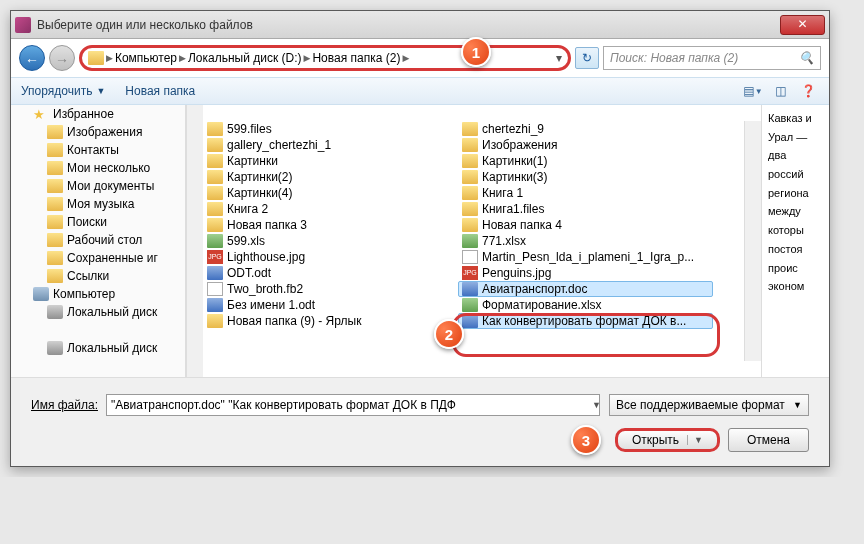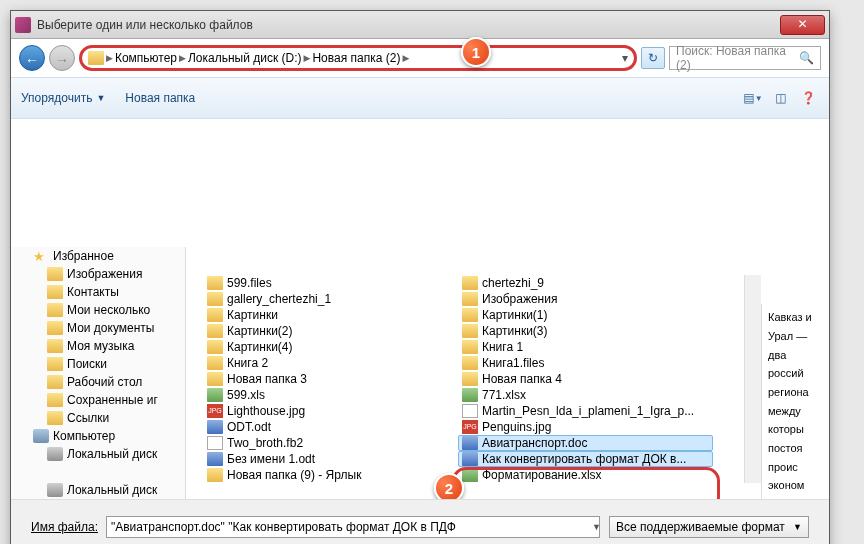--- a/index.html
+++ b/index.html
@@ -11,27 +11,27 @@
 .close-btn { width: 45px; height: 20px; background: linear-gradient(#d97070, #c73030); border: 1px solid #8b2020; border-radius: 3px; color: #fff; text-align: center; line-height: 17px; cursor: pointer; }
 .navrow { display: flex; align-items: center; padding: 6px 8px; gap: 4px; }
 .nav-btn { width: 26px; height: 26px; border-radius: 50%; background: linear-gradient(#5fa8e0, #2d6fb5); border: 1px solid #1a5a9e; display: flex; align-items: center; justify-content: center; color: #fff; font-size: 14px; cursor: pointer; }
 .nav-btn.disabled { background: linear-gradient(#e0e0e0, #c0c0c0); border-color: #999; color: #888; }
 .addressbar { flex: 1; height: 26px; border: 3px solid #d63838; border-radius: 13px; display: flex; align-items: center; padding: 0 6px; background: #fff; }
 .callout { position: absolute; width: 30px; height: 30px; border-radius: 50%; background: radial-gradient(circle at 30% 30%, #ff8050, #e04010); border: 2px solid #fff; color: #fff; font-weight: bold; font-size: 15px; display: flex; align-items: center; justify-content: center; box-shadow: 0 2px 4px rgba(0,0,0,0.4); z-index: 10; }
 .crumb { display: flex; align-items: center; gap: 2px; }
 .crumb-sep { color: #666; margin: 0 2px; font-size: 9px; }
 .addr-drop { color: #555; margin-left: auto; }
 .refresh-btn { width: 24px; height: 22px; border: 1px solid #8ab5d8; background: linear-gradient(#eaf4fc, #cde5f5); border-radius: 2px; display: flex; align-items: center; justify-content: center; color: #1a5a9e; cursor: pointer; }
-.searchbox { width: 152px; height: 24px; border: 1px solid #aaa; padding: 0 6px; color: #888; display: flex; align-items: center; }
+.searchbox { width: 218px; height: 24px; border: 1px solid #aaa; padding: 0 6px; color: #888; font-style: italic; display: flex; align-items: center; }
 .search-icon { margin-left: auto; color: #5a8cc0; }
-.toolbar { background: linear-gradient(#f5f9fd, #e2edf7); height: 42px; border-top: 1px solid #cde0ef; border-bottom: 1px solid #cde0ef; display: flex; align-items: center; padding: 0 10px; gap: 20px; }
+.toolbar { background: linear-gradient(#f5f9fd, #e2edf7); height: 28px; border-top: 1px solid #cde0ef; border-bottom: 1px solid #cde0ef; display: flex; align-items: center; padding: 0 10px; gap: 20px; }
 .tool-item { color: #1a4a7a; cursor: pointer; display: flex; align-items: center; gap: 4px; }
 .tool-right { margin-left: auto; display: flex; gap: 8px; }
 .icon-btn { width: 20px; height: 20px; display: flex; align-items: center; justify-content: center; color: #3a6a9a; cursor: pointer; }
-.content { display: flex; height: 380px; align-items: flex-end; }
+.content { display: flex; height: 272px; }
 .sidebar { width: 175px; border-right: 1px solid #ddd; overflow: hidden; background: #fafafa; }
 .side-item { display: flex; align-items: center; padding: 2px 4px 2px 22px; gap: 4px; white-space: nowrap; cursor: pointer; }
 .side-item.indent2 { padding-left: 36px; }
 .side-icon { width: 16px; height: 14px; flex-shrink: 0; }
 .folder-ico { background: linear-gradient(#fce28a, #e8b84a); border-radius: 1px; }
 .star-ico::before { content: "★"; color: #f0c040; font-size: 13px; }
 .comp-ico { background: linear-gradient(#b0c8e0, #7090b0); border-radius: 2px; }
 .drive-ico { background: linear-gradient(#d0d0d0, #909090); border-radius: 2px; }
 .scrollbar-v { width: 17px; background: #f0f0f0; border-left: 1px solid #ddd; }
 .filepane { flex: 1; display: flex; padding: 16px 0; overflow: hidden; position: relative; }
@@ -255,27 +255,27 @@
             <span>Martin_Pesn_lda_i_plameni_1_Igra_p...</span>
           </div>
           <div class="file-item">
             <span class="file-icon jpg-ico">JPG</span>
             <span>Penguins.jpg</span>
           </div>
           <div class="file-item selected">
             <span class="file-icon doc-ico"></span>
             <span>Авиатранспорт.doc</span>
           </div>
+          <div class="file-item">
+            <span class="file-icon xls-ico"></span>
+            <span>Форматирование.xlsx</span>
+          </div>
           <div class="file-item selected">
             <span class="file-icon doc-ico"></span>
             <span>Как конвертировать формат ДОК в...</span>
-          </div>
-          <div class="file-item">
-            <span class="file-icon xls-ico"></span>
-            <span>Форматирование.xlsx</span>
           </div>
         </div>
       <div class="scrollbar-v" style="margin-left:auto;"></div>
     </div>
     <div class="preview">Кавказ и Урал — два россий региона между которы постоя проис эконом</div>
   </div>
 
   <div class="footer">
     <div class="filename-row">
       <span class="filename-label">Имя файла:</span>

